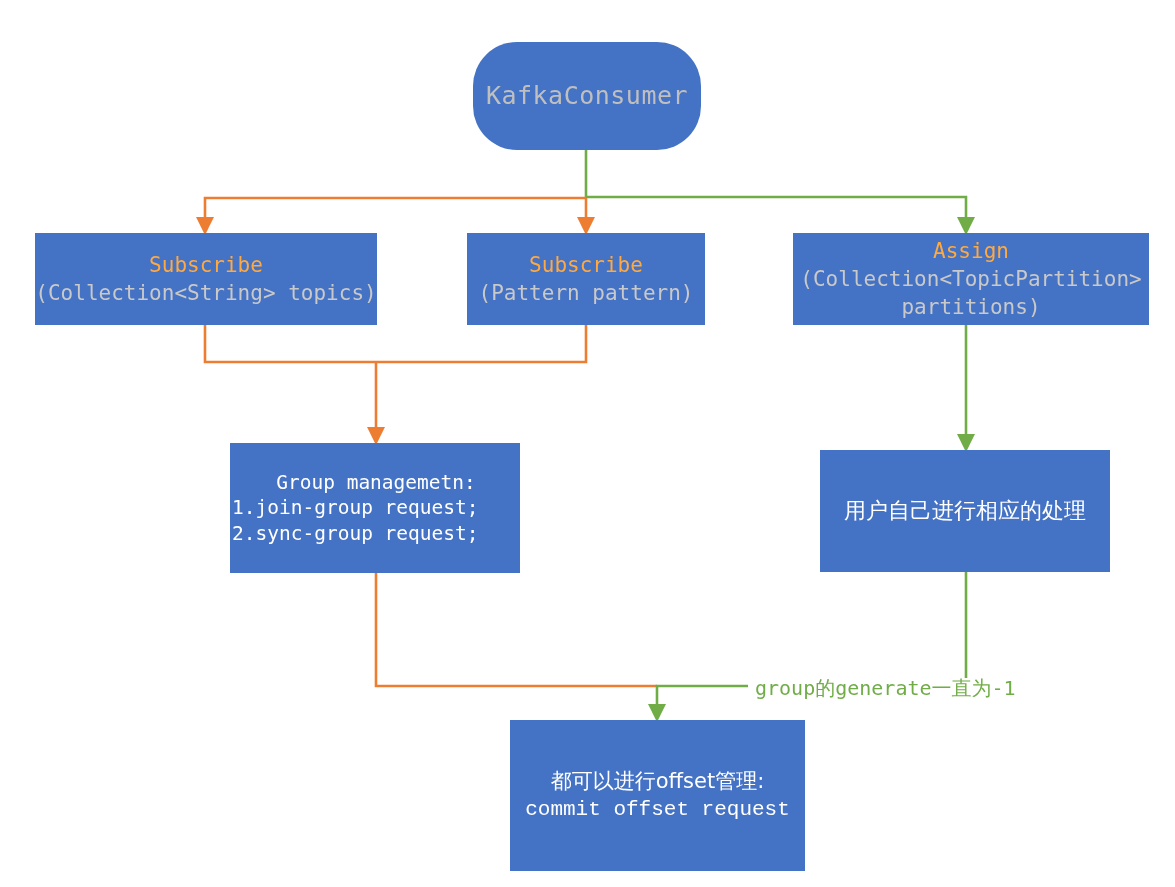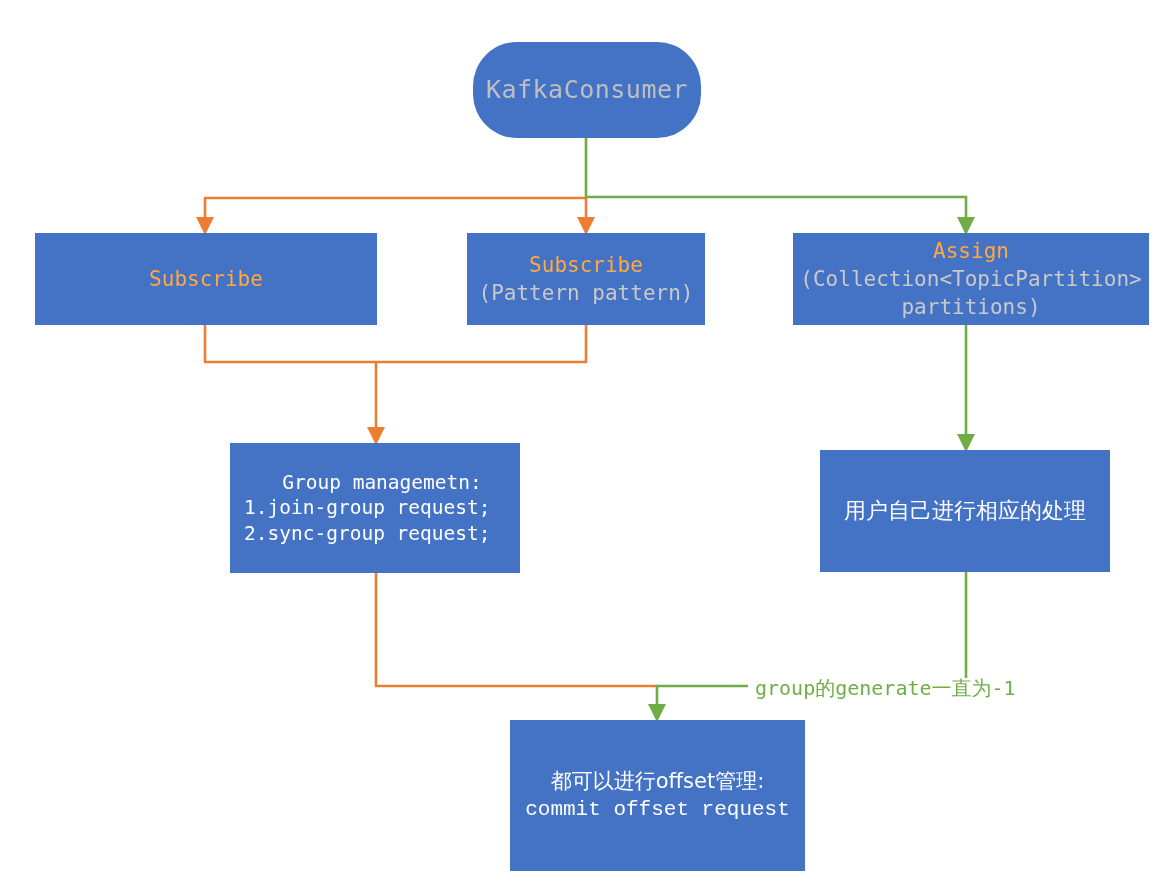--- a/index.html
+++ b/index.html
@@ -39,21 +39,21 @@
   }
   .node .ln {
     display: block;
     line-height: 1.34;
   }
   
   #node-kafkaconsumer {
     left: 473px;
     top: 42px;
     width: 228px;
-    height: 96px;
+    height: 108px;
     border-radius: 44px;
     font-size: 25px;
     letter-spacing: 0.5px;
     color: #BFBFBF;
   }
   
   #node-subscribe-topics {
     left: 35px;
     top: 233px;
     width: 342px;
@@ -89,21 +89,21 @@
     margin-left: 0;
   }
   
   #node-group-management {
     left: 230px;
     top: 443px;
     width: 290px;
     height: 130px;
     font-size: 19.5px;
     align-items: flex-start;
-    padding-left: 14px;
+    padding-left: 2px;
   }
   #node-group-management .ln {
     text-align: right;
     line-height: 1.3;
   }
   #node-group-management .ln.center {
     width: 100%;
     text-align: center;
   }
   #node-user-handle {
@@ -175,20 +175,21 @@
   </svg>
 
   <div class="edge-label" id="edge-label-generate">group的generate一直为-1</div>
 
   <div class="node" id="node-kafkaconsumer">
     <span class="ln">KafkaConsumer</span>
   </div>
 
   <div class="node" id="node-subscribe-topics">
     <span class="ln sig-title">Subscribe</span>
+    <span class="ln sig-params">(Collection&lt;String&gt; topics)</span>
   </div>
 
   <div class="node" id="node-subscribe-pattern">
     <span class="ln sig-title">Subscribe</span>
     <span class="ln sig-params">(Pattern pattern)</span>
   </div>
 
   <div class="node" id="node-assign">
     <span class="ln sig-title">Assign</span>
     <span class="ln sig-params overflow-line">(Collection&lt;TopicPartition&gt;</span>

